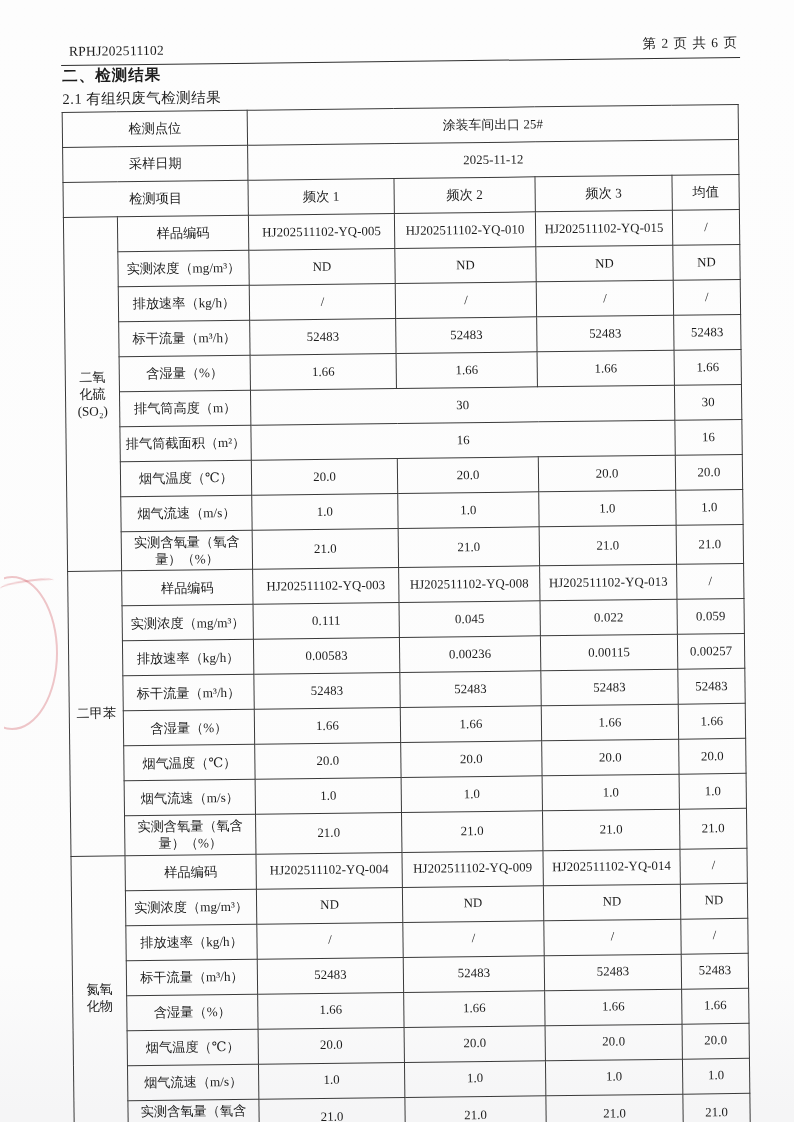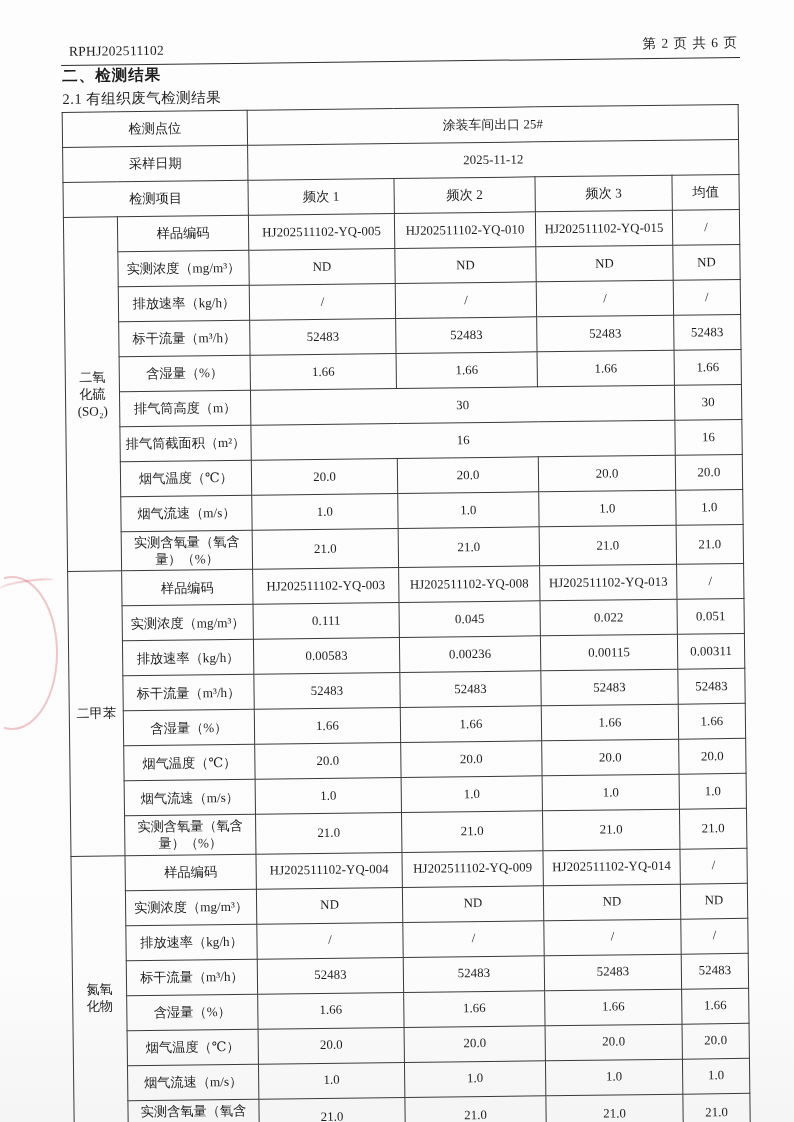--- a/index.html
+++ b/index.html
@@ -180,28 +180,28 @@
             <td class="val">HJ202511102-YQ-003</td>
             <td class="val">HJ202511102-YQ-008</td>
             <td class="val">HJ202511102-YQ-013</td>
             <td class="val">/</td>
           </tr>
           <tr>
             <td class="lbl">实测浓度（mg/m³）</td>
             <td class="val">0.111</td>
             <td class="val">0.045</td>
             <td class="val">0.022</td>
-            <td class="val">0.051</td>
+            <td class="val">0.059</td>
           </tr>
           <tr>
             <td class="lbl">排放速率（kg/h）</td>
             <td class="val">0.00583</td>
             <td class="val">0.00236</td>
             <td class="val">0.00115</td>
-            <td class="val">0.00311</td>
+            <td class="val">0.00257</td>
           </tr>
           <tr>
             <td class="lbl">标干流量（m³/h）</td>
             <td class="val">52483</td>
             <td class="val">52483</td>
             <td class="val">52483</td>
             <td class="val">52483</td>
           </tr>
           <tr>
             <td class="lbl">含湿量（%）</td>

